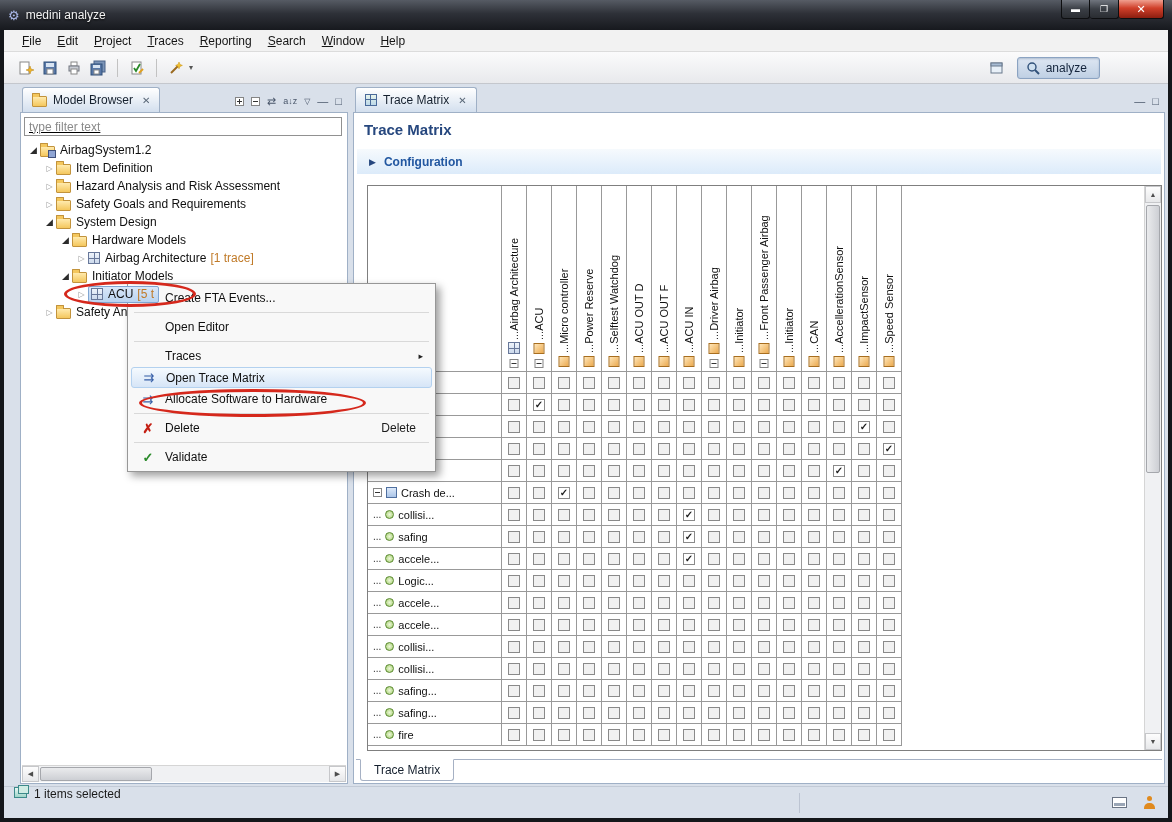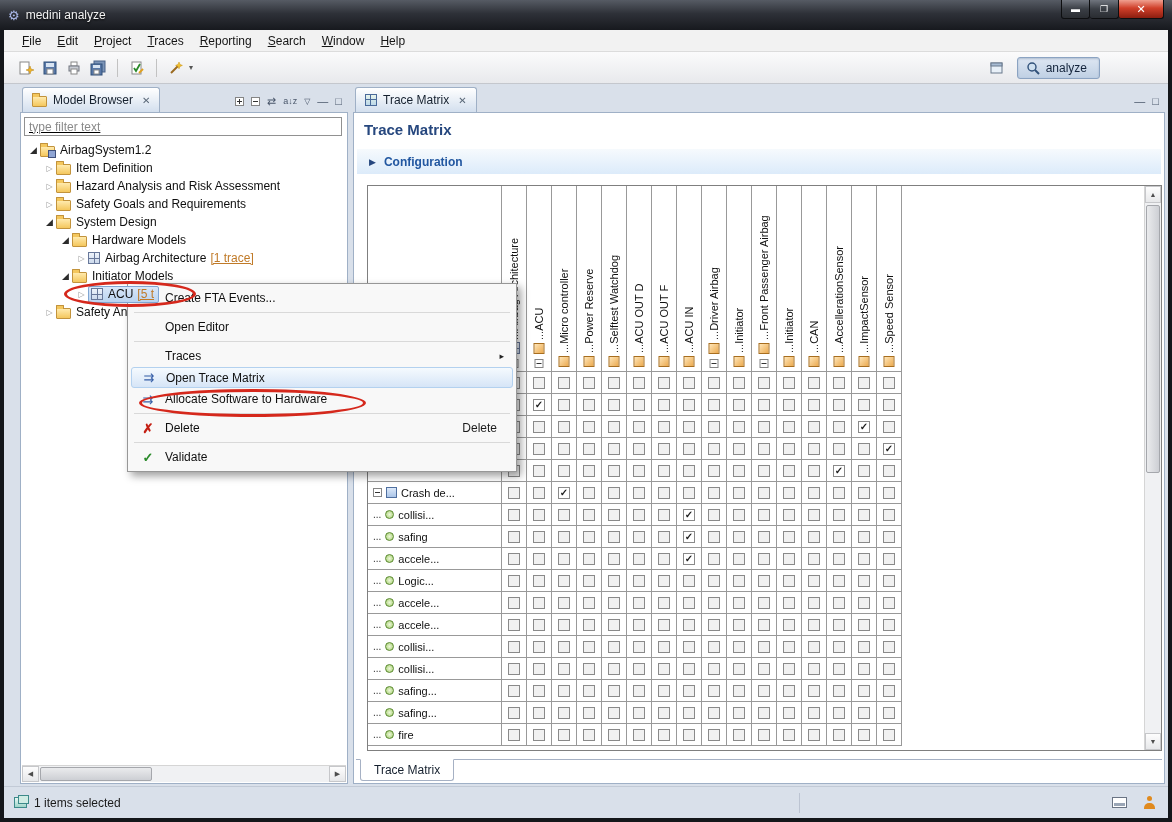--- a/index.html
+++ b/index.html
@@ -61,21 +61,21 @@
   
   .filter-input { display:block; margin:4px 3px 2px 3px; width:calc(100% - 8px); height:19px;
     border:1px solid #919191; font-size:12px; padding:0 4px; font-family:inherit;text-decoration:underline; }
   .filter-input::placeholder { color:#8a8a8a; }
   .tree { position:absolute; left:0; top:28px; right:0; bottom:19px; overflow:hidden; font-size:12px; }
   .tree-row { height:18px; display:flex; align-items:center; position:relative; white-space:nowrap; }
   .tree-row.selected { z-index:55; }
   .tw-arrow { width:13px; text-align:center; font-size:8px; color:#9a9a9a; flex:none; }
   .tw-arrow.expanded { color:#2c2c2c; font-size:9px; }
   .tree-label { margin-left:5px; color:#0f0f0f; }
-  .tree-suffix { color:#c07a28; margin-left:4px;text-decoration:underline; }
+  .tree-suffix { color:#c07a28; margin-left:4px; }
   .sel-wrap { display:flex; align-items:center; background:linear-gradient(#d9e7f9,#b9d3f0);
     border:1px solid #7fa5d2; border-radius:2px; padding:0 4px 0 2px; height:17px; }
 
   
   .ico { display:inline-block; flex:none; }
   .ico-folder { width:15px; height:11px; background:linear-gradient(#ffeaad,#f4c75d);
     border:1px solid #c2933c; border-radius:1px; position:relative; margin-top:2px; }
   .ico-folder::before { content:""; position:absolute; left:-1px; top:-4px; width:6px; height:3px;
     background:#f4c75d; border:1px solid #c2933c; border-bottom:none; border-radius:1px 1px 0 0; }
   .ico-project::after { content:""; position:absolute; right:-2px; bottom:-2px; width:6px; height:6px;
@@ -139,38 +139,38 @@
 
   
   .hscroll { position:absolute; left:1px; right:1px; bottom:1px; height:17px; background:#f0f1f3; border-top:1px solid #d5d5d5; }
   .hs-btn { position:absolute; top:0; bottom:0; width:17px; display:flex; align-items:center; justify-content:center;
     font-size:7px; color:#4d4d4d; background:linear-gradient(#fdfdfd,#e7e8ea); border:1px solid #c6c7ca; }
   .hs-btn.left { left:0; } .hs-btn.right { right:0; }
   .hs-thumb { position:absolute; left:18px; width:112px; top:1px; bottom:1px;
     background:linear-gradient(#eaebed,#cdcfd4); border:1px solid #a5a7ac; border-radius:2px; }
 
   
-  .context-menu { position:absolute; left:127px; top:283px; width:390px; z-index:50;
+  .context-menu { position:absolute; left:127px; top:283px; width:309px; z-index:50;
     background:#f8f8f8; border:1px solid #979797; box-shadow:4px 4px 8px rgba(0,0,0,.38); padding:3px 1px; }
   .cm-item { height:22px; display:flex; align-items:center; position:relative;
     font-size:12px; color:#101010; padding-left:34px; margin:0 2px; }
   .cm-item.hl { background:linear-gradient(#f5fafe,#d6e5f7); border:1px solid #b3d1ef; border-radius:3px; height:21px; }
   .cm-icon { position:absolute; left:7px; width:20px; text-align:center; font-size:13px; }
   .cm-shortcut { position:absolute; right:16px; color:#1c1c1c; }
   .cm-sub { position:absolute; right:9px; font-size:9px; color:#222; }
   .cm-sep { height:1px; background:#d9d9d9; margin:3px 5px; }
 
   
   .oval { position:absolute; border:3px solid #d5281c; border-radius:50%; z-index:60; pointer-events:none; }
   #oval-acu { left:64px; top:281px; width:132px; height:26px; }
   #oval-alloc { left:139px; top:389px; width:227px; height:28px; }
 
   
   .statusbar { height:32px; background:#d9e0ea; border-top:1px solid #c2cad6;
-    display:flex; align-items:center; padding:0 10px; position:relative; }
+    display:flex; align-items:flex-start; padding:0 10px; position:relative; }
   .status-icon { width:13px; height:11px; border:1px solid #3c8a8a; background:linear-gradient(#e8f8f4,#9ed4c8);
     position:relative; margin-right:7px; }
   .status-icon::after { content:""; position:absolute; left:3px; top:-3px; width:9px; height:7px;
     border:1px solid #3c8a8a; background:#d0ece4; }
   .status-text { font-size:12px; color:#1a1a1a; }
   .status-sep { position:absolute; width:1px; height:20px; background:#bcc4d2; top:6px; }
   .status-right { position:absolute; right:12px; top:0; bottom:0; display:flex; align-items:center; gap:16px; }
   .ico-tray { width:15px; height:11px; border:1px solid #6a7484; background:#fff; position:relative; }
   .ico-tray::after { content:""; position:absolute; left:1px; right:1px; bottom:1px; height:3px; background:#9aa6b6; }
   .ico-user { width:13px; height:13px; position:relative; }

